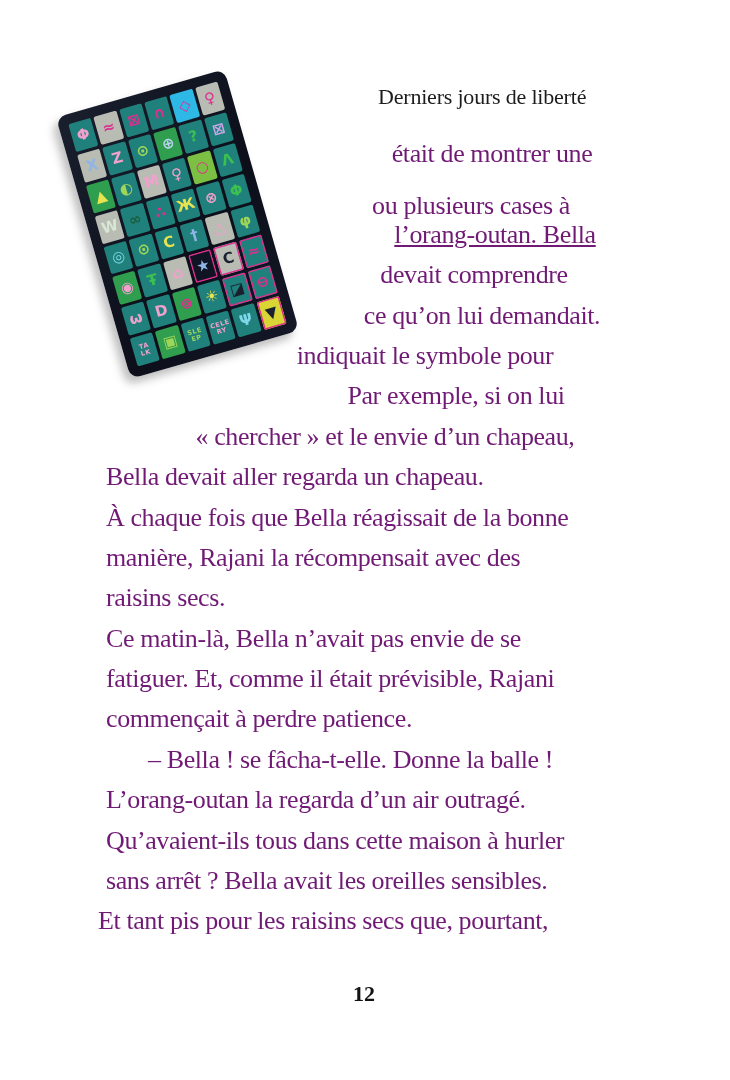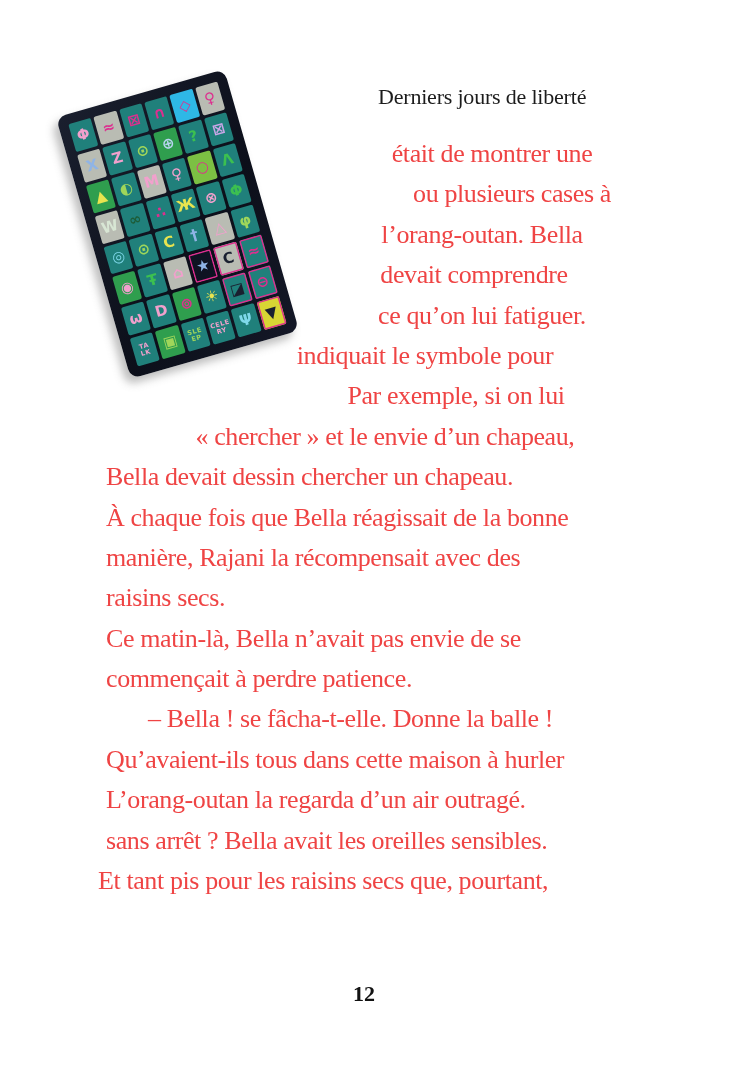--- a/index.html
+++ b/index.html
@@ -17,21 +17,21 @@
     letter-spacing:-0.2px;
     color:#1c1c1c;
     white-space:nowrap;
   }
   
   .body-text{
     position:absolute;
     left:0;top:134px;width:730px;
     font-size:26px;
     letter-spacing:-0.4px;
-    color:#ef4444;
+    color:#701a75;
   }
   .line{
     position:relative;
     height:40.4px;
     line-height:40.4px;
   }
   .line-text{
     position:absolute;top:0;
     white-space:nowrap;
   }
@@ -242,68 +242,71 @@
       </div>
   </div>
 
   <span class="running-header">Derniers jours de liberté</span>
 
   <div class="body-text">
       <div class="line">
         <span class="line-text center" style="left: 492px;">était de montrer une</span>
       </div>
       <div class="line">
-        <span class="line-text center" style="left: 512px;">ou plusieurs cases à</span>
-      </div>
-      <div class="line">
-        <span class="line-text center" style="left: 482px;">l’orang-outan. Bella</span>
+        <span class="line-text center" style="left: 471px; margin-top: 12px;">ou plusieurs cases à</span>
+      </div>
+      <div class="line">
+        <span class="line-text center" style="left: 495px; text-decoration: underline;">l’orang-outan. Bella</span>
       </div>
       <div class="line">
         <span class="line-text center" style="left: 474px;">devait comprendre</span>
       </div>
       <div class="line">
-        <span class="line-text center" style="left: 482px;">ce qu’on lui fatiguer.</span>
+        <span class="line-text center" style="left: 482px;">ce qu’on lui demandait.</span>
       </div>
       <div class="line">
         <span class="line-text center" style="left: 425px;">indiquait le symbole pour</span>
       </div>
       <div class="line">
         <span class="line-text center" style="left: 456px;">Par exemple, si on lui</span>
       </div>
       <div class="line">
         <span class="line-text center" style="left: 385px;">« chercher » et le envie d’un chapeau,</span>
       </div>
       <div class="line">
-        <span class="line-text" style="left: 106px;">Bella devait dessin chercher un chapeau.</span>
+        <span class="line-text" style="left: 106px;">Bella devait aller regarda un chapeau.</span>
       </div>
       <div class="line">
         <span class="line-text" style="left: 106px;">À chaque fois que Bella réagissait de la bonne</span>
       </div>
       <div class="line">
         <span class="line-text" style="left: 106px;">manière, Rajani la récompensait avec des</span>
       </div>
       <div class="line">
         <span class="line-text" style="left: 106px;">raisins secs.</span>
       </div>
       <div class="line">
         <span class="line-text" style="left: 106px;">Ce matin-là, Bella n’avait pas envie de se</span>
       </div>
       <div class="line">
+        <span class="line-text" style="left: 106px;">fatiguer. Et, comme il était prévisible, Rajani</span>
+      </div>
+      <div class="line">
         <span class="line-text" style="left: 106px;">commençait à perdre patience.</span>
       </div>
       <div class="line">
         <span class="line-text" style="left: 148px;">– Bella ! se fâcha-t-elle. Donne la balle !</span>
       </div>
       <div class="line">
+        <span class="line-text" style="left: 106px;">L’orang-outan la regarda d’un air outragé.</span>
+      </div>
+      <div class="line">
         <span class="line-text" style="left: 106px;">Qu’avaient-ils tous dans cette maison à hurler</span>
       </div>
       <div class="line">
-        <span class="line-text" style="left: 106px;">L’orang-outan la regarda d’un air outragé.</span>
-      </div>
-      <div class="line">
         <span class="line-text" style="left: 106px;">sans arrêt ? Bella avait les oreilles sensibles.</span>
       </div>
       <div class="line">
         <span class="line-text" style="left: 98px;">Et tant pis pour les raisins secs que, pourtant,</span>
       </div>
     </div>
 
   <span class="page-number">12</span>
 
 </div>

